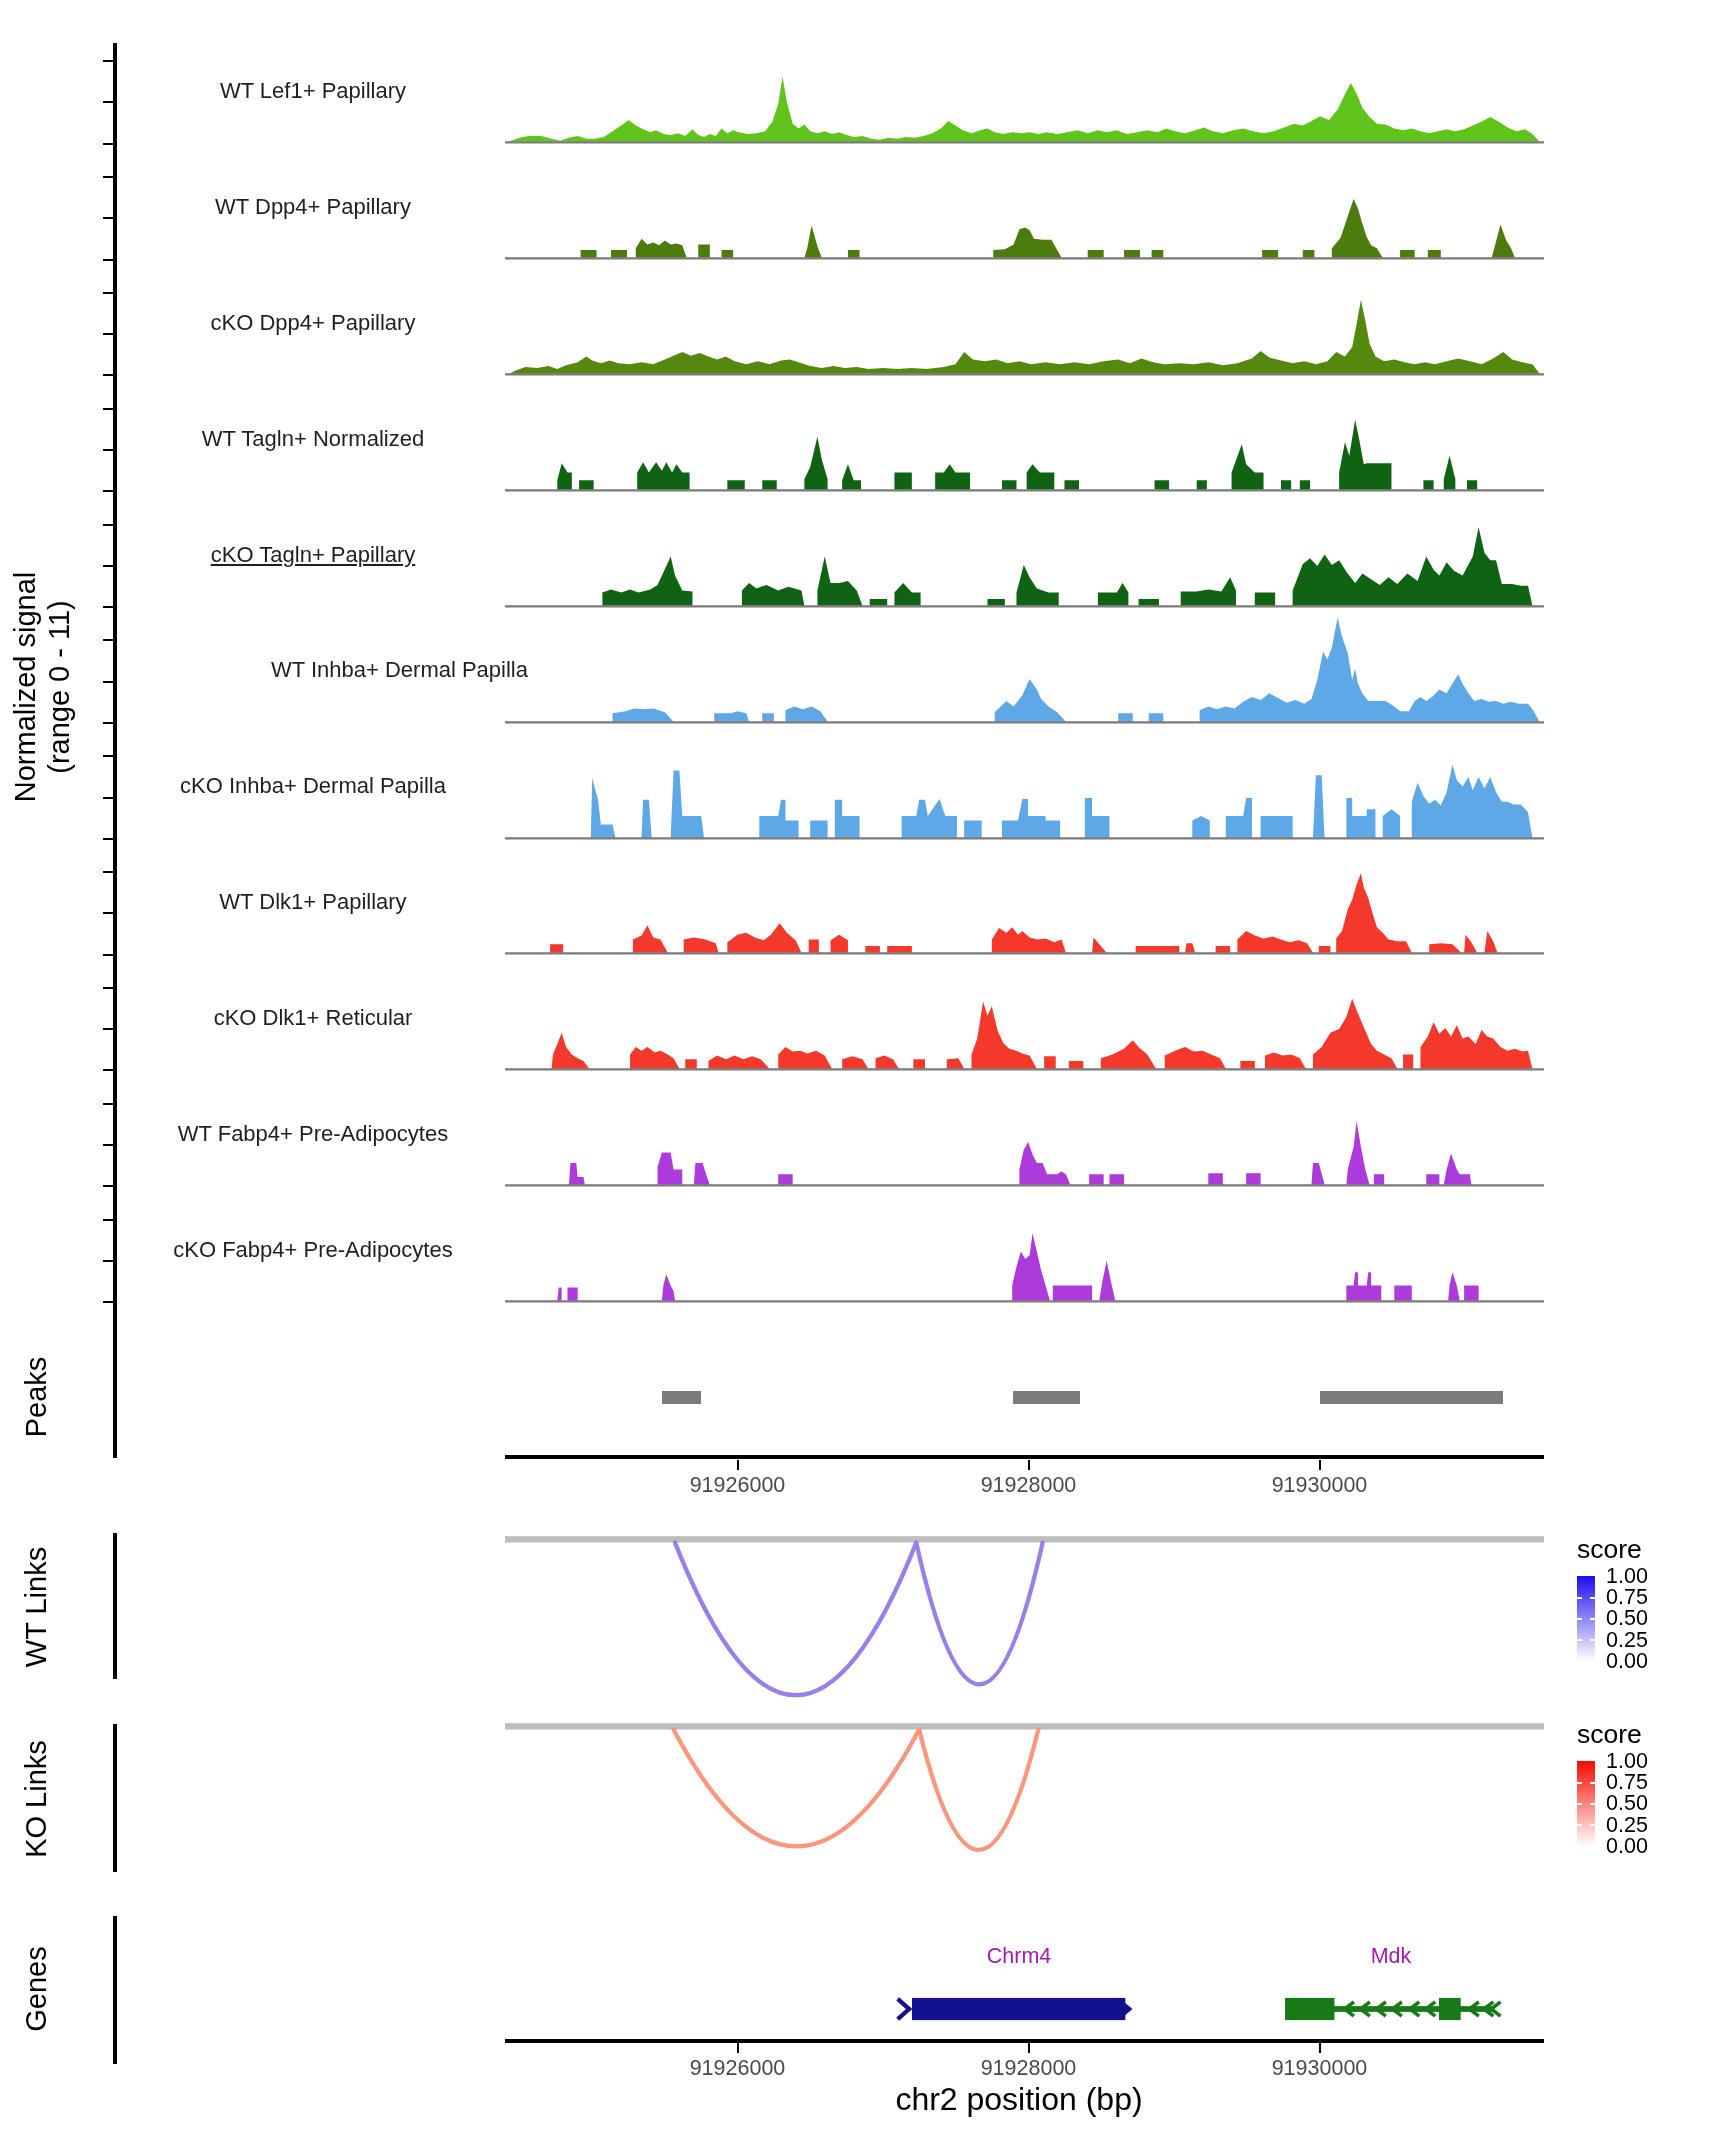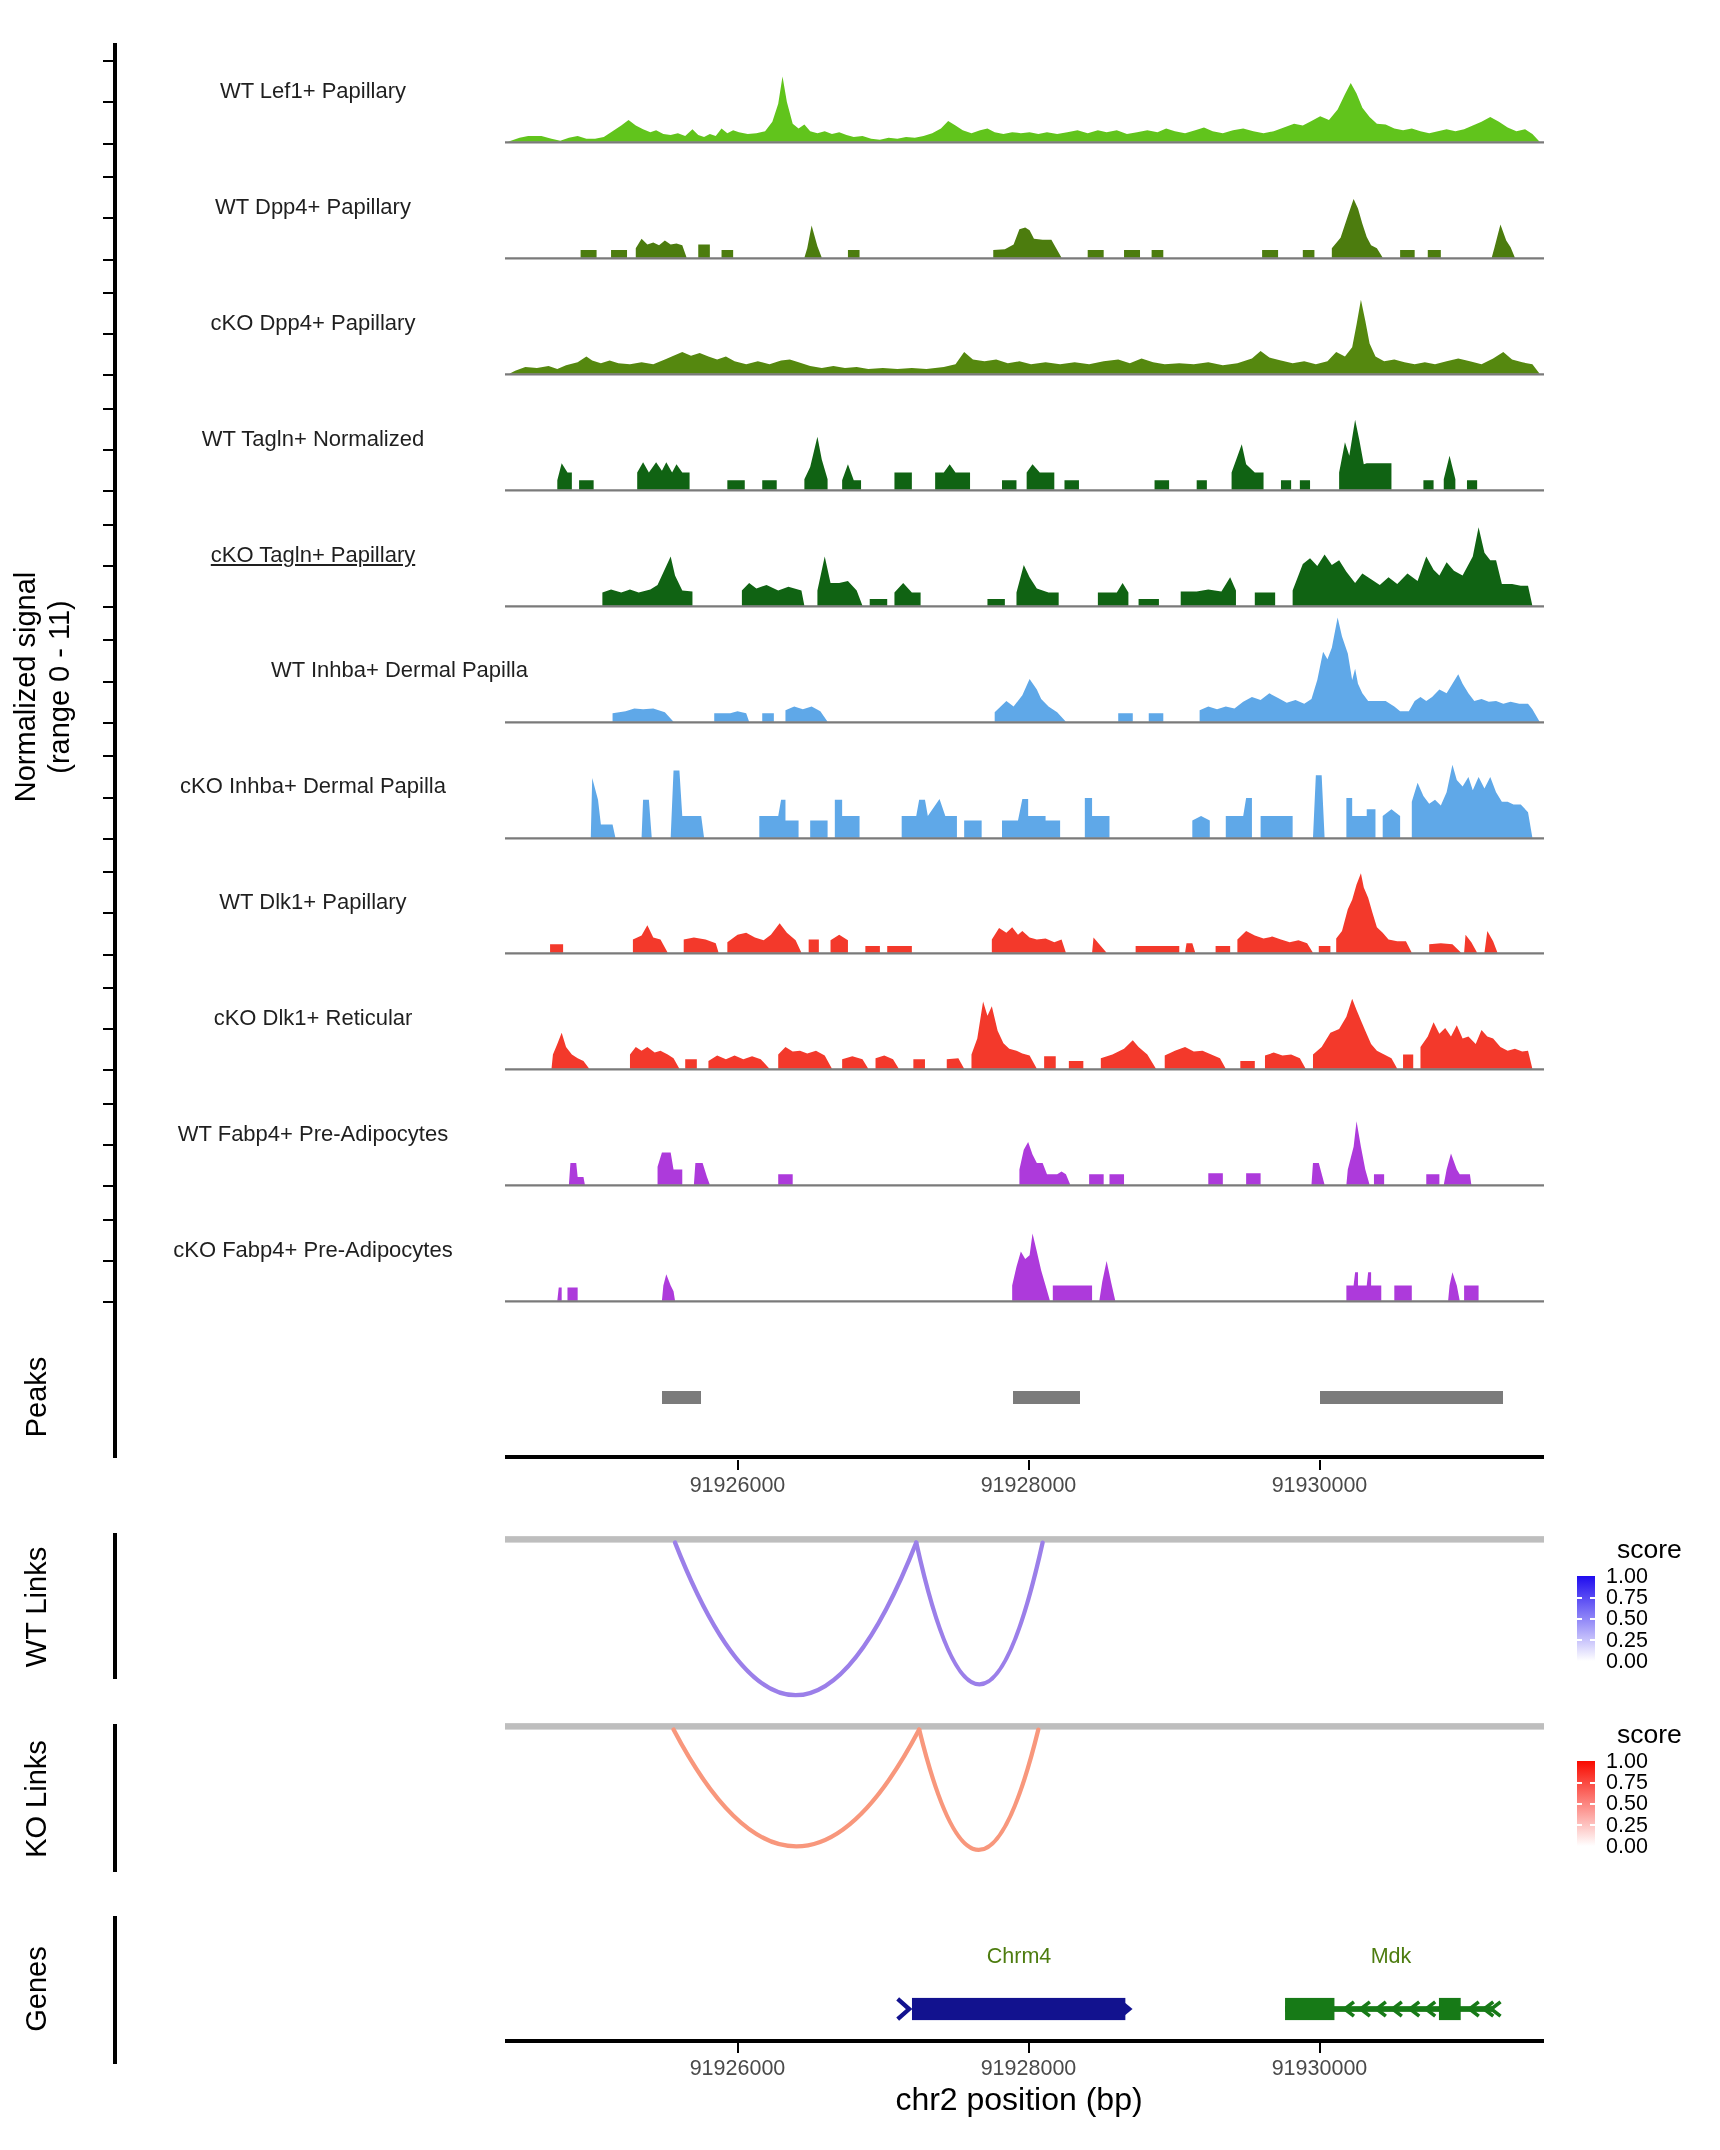--- a/index.html
+++ b/index.html
@@ -23,24 +23,24 @@
   .axis-tick-label{
     position:absolute;width:143px;text-align:center;
     font-size:21.5px;color:#4a4a4a;white-space:nowrap;
   }
   .axis-title{
     position:absolute;text-align:center;font-size:32px;color:#000;white-space:nowrap;
   }
   .peak-rect{position:absolute;background:#7b7b7b;height:13px;top:1391px;}
   .gene-label{
     position:absolute;width:172px;text-align:center;
-    font-size:21.5px;color:#4d7c0f;white-space:nowrap;
+    font-size:21.5px;color:#a21caf;white-space:nowrap;
   }
   .legend{position:absolute;left:1574px;}
-  .legend-title{position:absolute;font-size:26.5px;color:#000;left:2.9px;top:0;margin-left:40px;}
+  .legend-title{position:absolute;font-size:26.5px;color:#000;left:2.9px;top:0;}
   .legend-bar{position:absolute;width:18.6px;height:85px;left:2.9px;top:42px;}
   .legend-bar-tick{position:absolute;background:#fff;width:5px;height:2.2px;}
   .legend-lab{position:absolute;left:32px;font-size:21.5px;color:#000;white-space:nowrap;}
   svg{position:absolute;display:block;}
 </style>
 </head>
 <body>
 
 <div id="fig">
 

